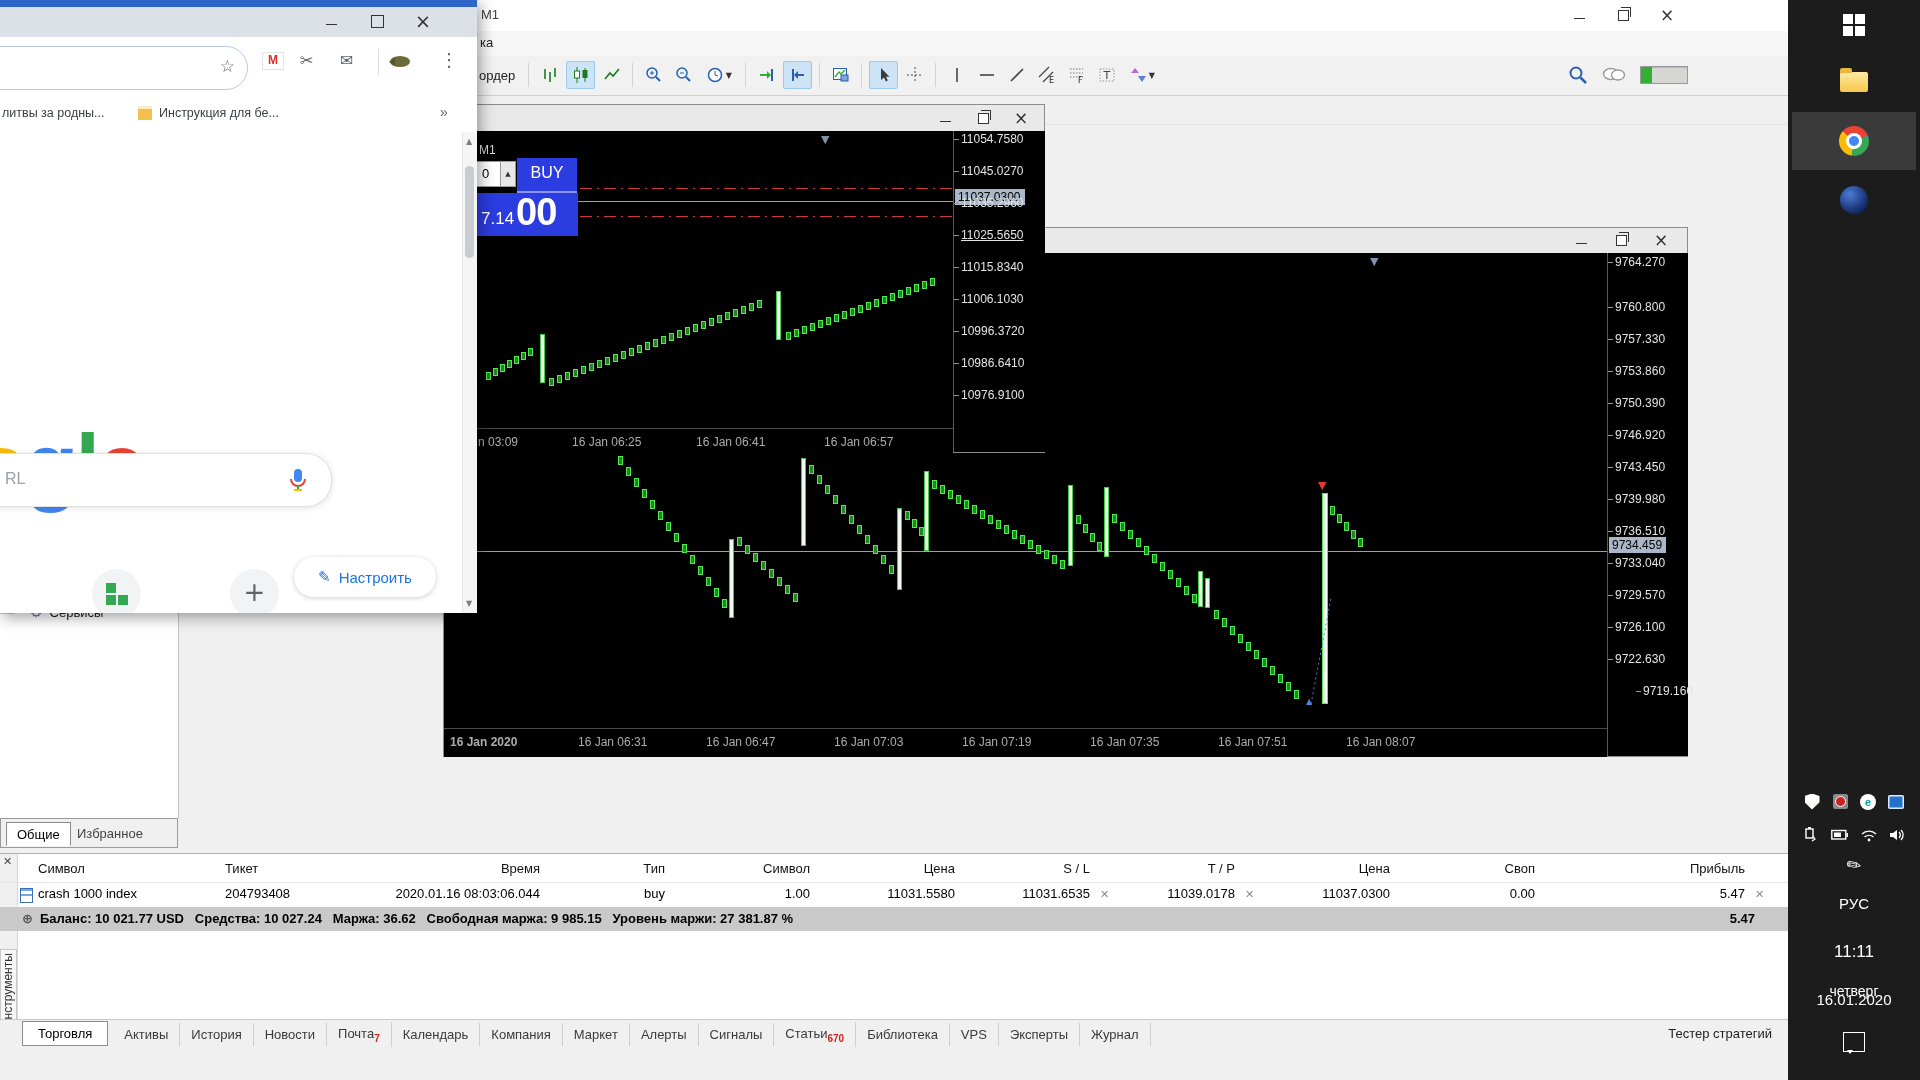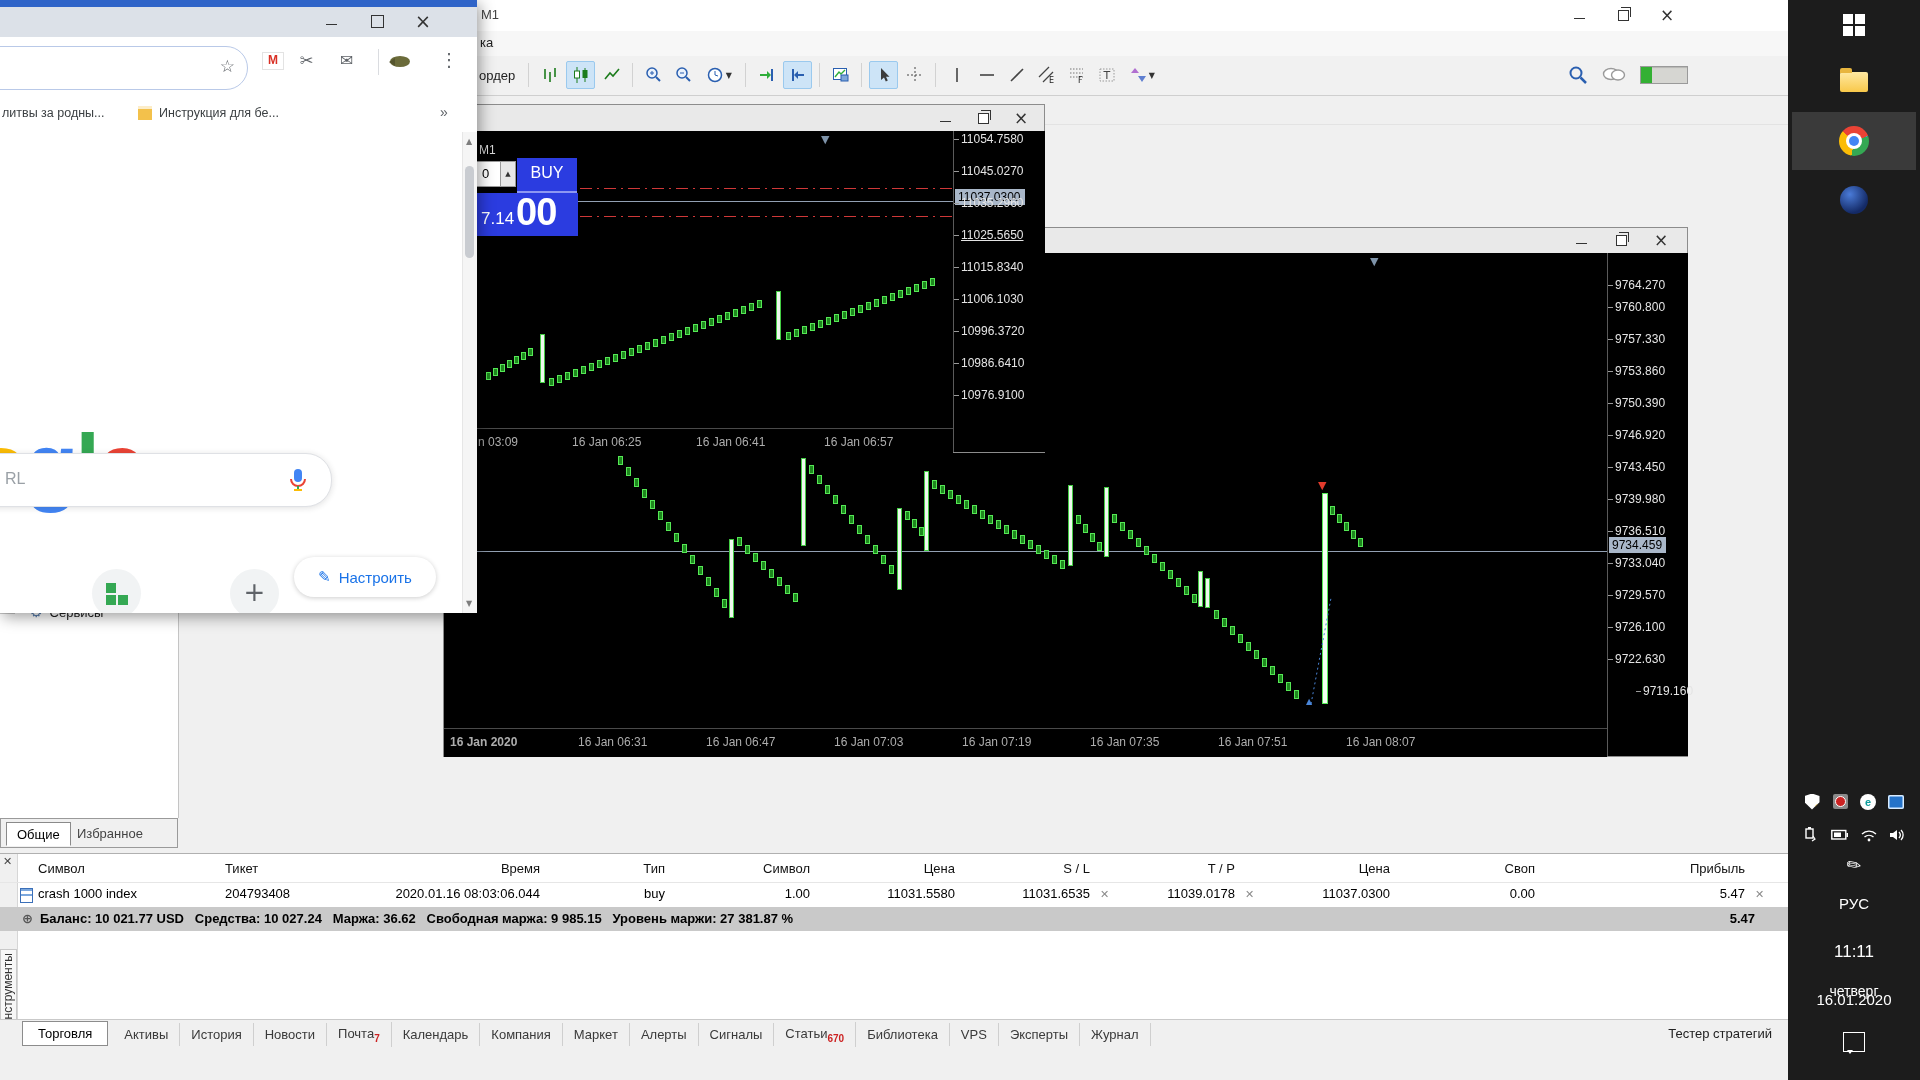--- a/index.html
+++ b/index.html
@@ -542,21 +542,21 @@
           <span style="left: 134px;">16 Jan 06:31</span>
           <span style="left: 262px;">16 Jan 06:47</span>
           <span style="left: 390px;">16 Jan 07:03</span>
           <span style="left: 518px;">16 Jan 07:19</span>
           <span style="left: 646px;">16 Jan 07:35</span>
           <span style="left: 774px;">16 Jan 07:51</span>
           <span style="left: 902px;">16 Jan 08:07</span>
         </div>
       <div class="paxis" style="left:1163px;width:80px;height:503px;" id="lg-paxis">
         <span class="phl" style="top:284px;">9734.459</span>
-      <span class="plabel" style="top: 25px;">9764.270</span>
+      <span class="plabel" style="top: 2px;">9764.270</span>
           <span class="plabel" style="top: 47px;">9760.800</span>
           <span class="plabel" style="top: 79px;">9757.330</span>
           <span class="plabel" style="top: 111px;">9753.860</span>
           <span class="plabel" style="top: 143px;">9750.390</span>
           <span class="plabel" style="top: 175px;">9746.920</span>
           <span class="plabel" style="top: 207px;">9743.450</span>
           <span class="plabel" style="top: 239px;">9739.980</span>
           <span class="plabel" style="top: 271px;">9736.510</span>
           <span class="plabel" style="top: 303px;">9733.040</span>
           <span class="plabel" style="top: 335px;">9729.570</span>

